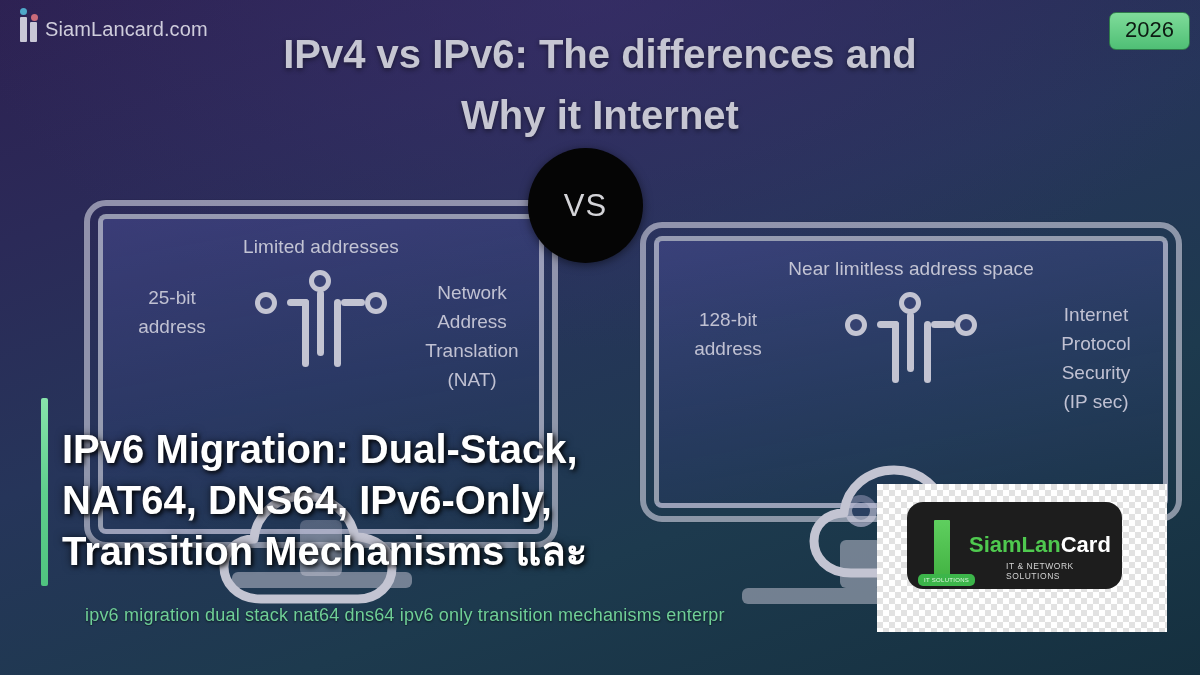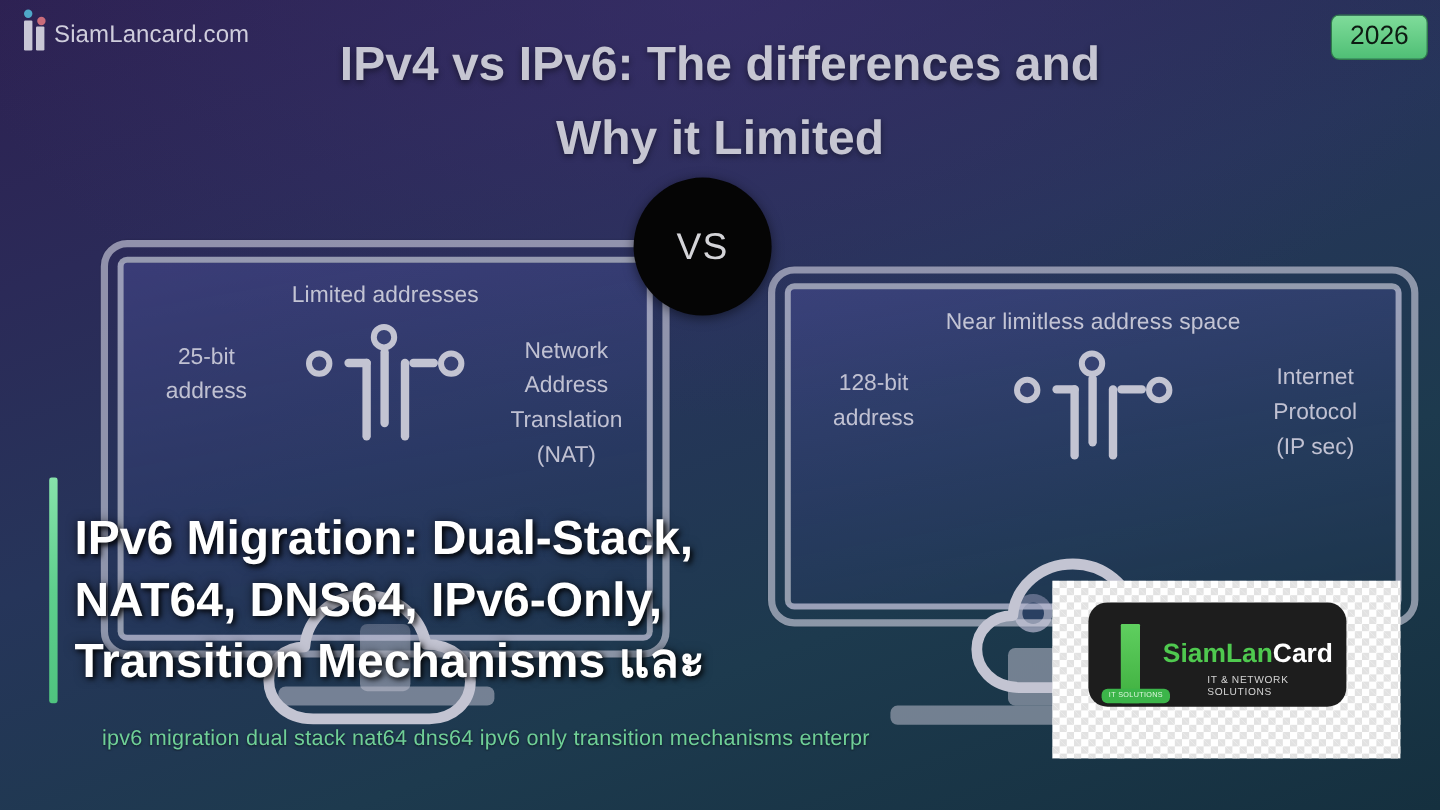--- a/index.html
+++ b/index.html
@@ -194,21 +194,21 @@
       <div class="bar b1"></div>
       <div class="bar b2"></div>
     </div>
     <div class="wtxt">SiamLancard.com</div>
   </div>
 
   <div id="year">2026</div>
 
   <div id="title">
     <span class="ln">IPv4 vs IPv6: The differences and</span>
-    <span class="ln">Why it Limited</span>
+    <span class="ln">Why it Internet</span>
   </div>
 
   <div class="monitor" id="monL">
     <div class="mOuter"></div>
     <div class="mInner"></div>
     <div class="screen">
       <div class="capTop">Limited addresses</div>
 
       <div class="capSide capL">
         <div>25-bit</div>
@@ -250,20 +250,21 @@
       <div class="capTop">Near limitless address space</div>
 
       <div class="capSide capL">
         <div>128-bit</div>
         <div>address</div>
       </div>
 
       <div class="capSide capR">
         <div>Internet</div>
         <div>Protocol</div>
+        <div>Security</div>
         <div>(IP sec)</div>
       </div>
 
       <div class="nodes">
         <div class="dot dotfill" style="left:24px; top:18px;"></div>
         <div class="dot dotfill" style="left:78px; top:-4px;"></div>
         <div class="dot dotfill" style="left:134px; top:18px;"></div>
         <div class="stroke" style="left:56px; top:25px; width:22px; height:7px;"></div>
         <div class="stroke" style="left:71px; top:25px; width:7px; height:62px;"></div>
         <div class="stroke" style="left:86px; top:16px; width:7px; height:60px;"></div>

